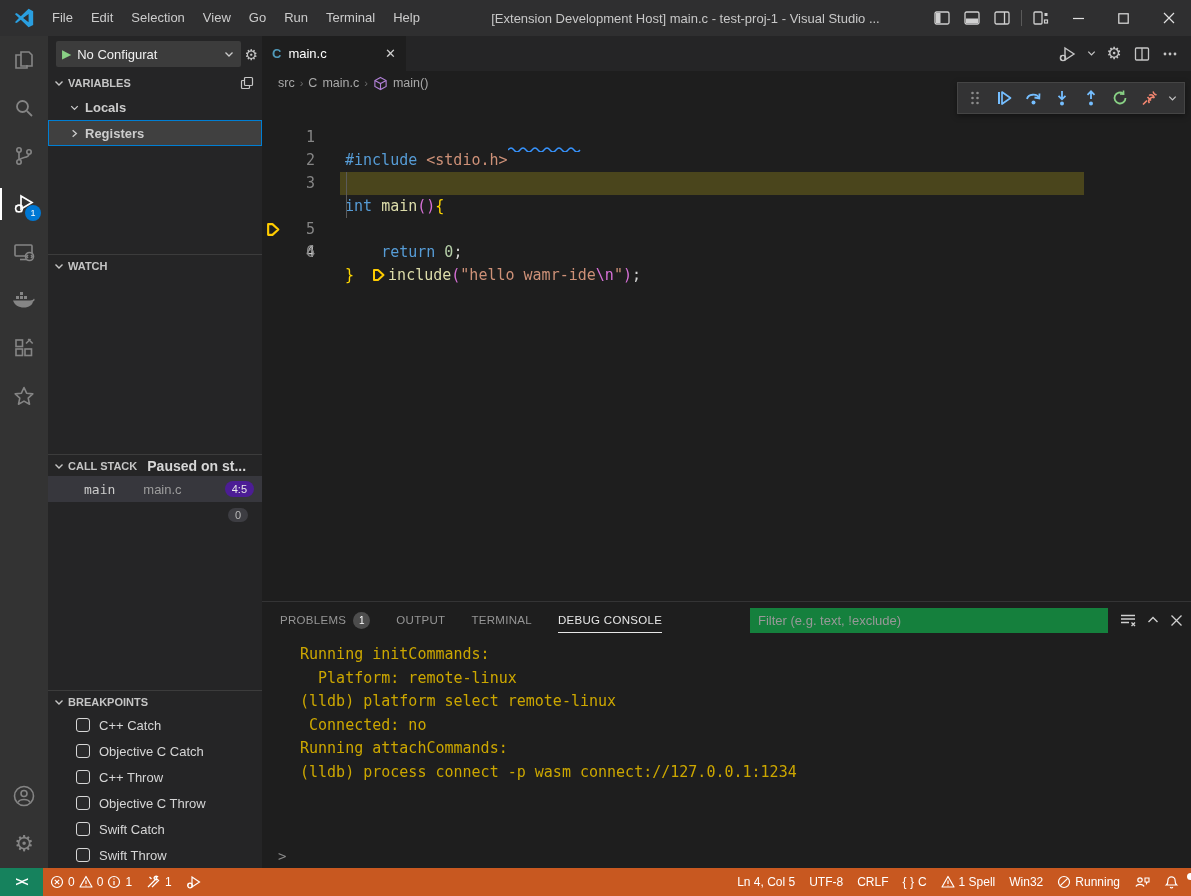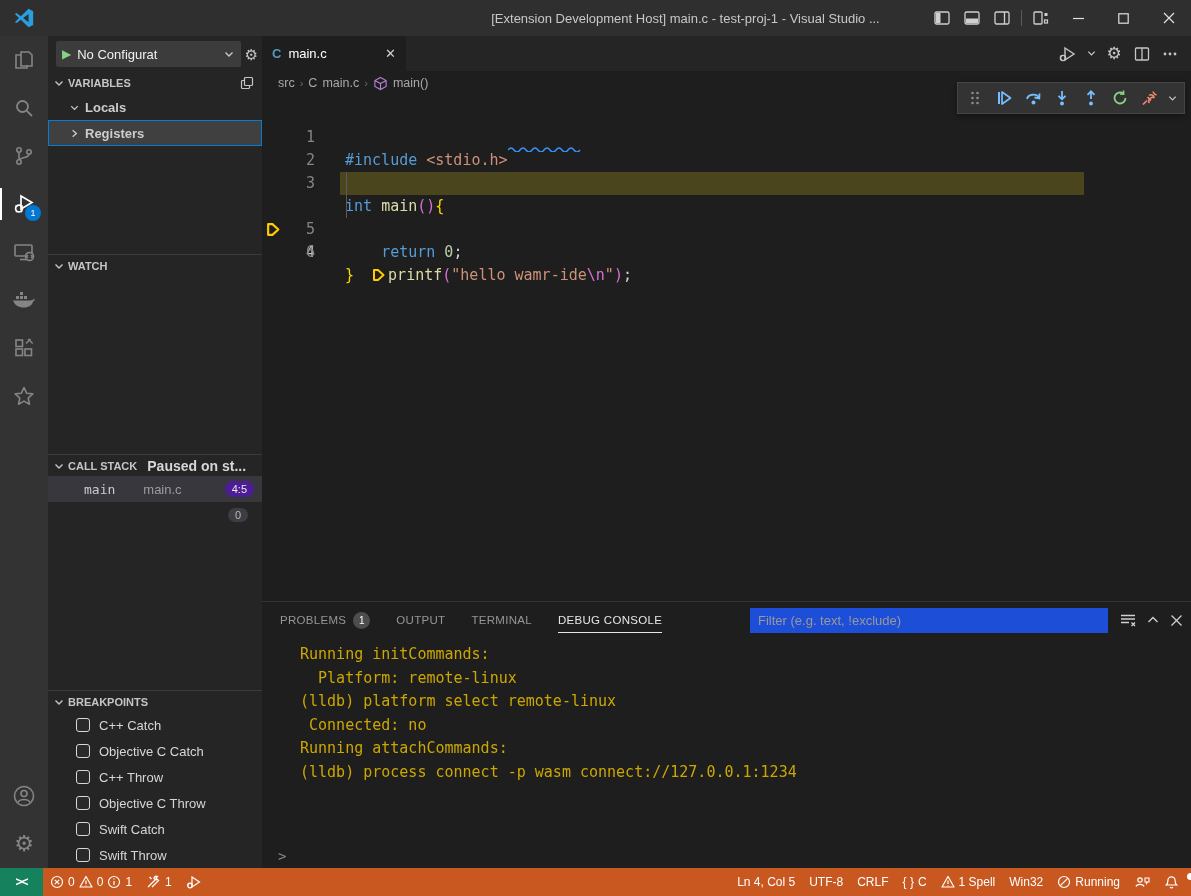--- a/index.html
+++ b/index.html
@@ -88,21 +88,21 @@
     box-shadow:0 2px 6px rgba(0,0,0,.4); display:flex; align-items:center; padding:0 4px; gap:2px; z-index:5; }
   .dbgbar .dic { width:28px; height:26px; display:flex; align-items:center; justify-content:center; }
 
   
   .panel { height:267px; flex:none; border-top:1px solid #343435; display:flex; flex-direction:column; background:#1e1e1e; }
   .panel-head { height:36px; display:flex; align-items:center; padding:0 8px 0 18px; flex:none; }
   .ptab { margin-right:26px; font-size:11.5px; letter-spacing:.3px; color:#969696; height:100%; display:flex; align-items:center; gap:7px; position:relative; }
   .ptab.active { color:#e7e7e7; }
   .ptab.active::after { content:""; position:absolute; left:0; right:0; bottom:5px; height:1px; background:#e7e7e7; }
   .ptab .pbadge { background:#4d4d4d; color:#ffffff; border-radius:50%; width:17px; height:17px; font-size:10px; display:flex; align-items:center; justify-content:center; }
-  .pfilter { margin-left:auto; width:358px; height:25px; background:#1d4ed8; border:none; color:#cccccc; padding:0 8px; font-size:13px; font-family:"Liberation Sans", sans-serif; }
+  .pfilter { margin-left:auto; width:358px; height:25px; background:#15803d; border:none; color:#cccccc; padding:0 8px; font-size:13px; font-family:"Liberation Sans", sans-serif; }
   .pfilter::placeholder { color:#989898; }
   .panel-acts { display:flex; align-items:center; gap:10px; margin-left:12px; color:#d0d0d0; }
   .console { flex:1; padding:5px 0 0 38px; font-family:"DejaVu Sans Mono", monospace; font-size:15px; color:#cca700; overflow:hidden; }
   .cline { white-space:pre; line-height:23.5px; }
   .prompt-row { height:24px; flex:none; padding-left:16px; color:#8a8a8a; font-family:"DejaVu Sans Mono", monospace; font-size:14px; display:flex; align-items:center; }
 
   
   .statusbar { height:28px; background:#c85820; display:flex; align-items:center; color:#ffffff; font-size:12px; flex:none; }
   .st-remote { width:43px; height:28px; background:#16825d; display:flex; align-items:center; justify-content:center; font-weight:bold; letter-spacing:-1px; flex:none; }
   .st-item { display:flex; align-items:center; gap:4px; padding:0 7px; height:100%; }
@@ -114,20 +114,31 @@
 </head>
 <body>
 
 <div class="win">
 
   <div class="titlebar">
     <svg class="vslogo" viewBox="0 0 24 24">
       <path d="M17 2 L8.5 10 L4 6.5 L2 7.5 L6.5 12 L2 16.5 L4 17.5 L8.5 14 L17 22 L22 19.5 V4.5 Z M17 7.5 V16.5 L11 12 Z" fill="#2a9fe0"></path>
     </svg>
     <div class="tb-title"><span>[Extension Development Host] main.c - test-proj-1 - Visual Studio ...</span></div>
+    <div style="display:flex; z-index:2;">
+
+    <div class="menu">File</div>
+        <div class="menu">Edit</div>
+        <div class="menu">Selection</div>
+        <div class="menu">View</div>
+        <div class="menu">Go</div>
+        <div class="menu">Run</div>
+        <div class="menu">Terminal</div>
+        <div class="menu">Help</div>
+      </div>
     <div class="tb-controls">
       <div class="tb-ic">
         <svg width="16" height="14" viewBox="0 0 16 14">
             <rect x="1" y="1" width="14" height="12" rx="1.5" fill="none" stroke="#d0d0d0" stroke-width="1.3"></rect>
             <rect x="2" y="2" width="4.5" height="10" fill="#d0d0d0"></rect>
           </svg>
       </div>
       <div class="tb-ic">
         <svg width="16" height="14" viewBox="0 0 16 14">
             <rect x="1" y="1" width="14" height="12" rx="1.5" fill="none" stroke="#d0d0d0" stroke-width="1.3"></rect>
@@ -480,21 +491,21 @@
         <div class="code-line cur">
           <div class="hl"></div>
           <span class="glyph">
             <svg width="15" height="15" viewBox="0 0 14 14">
                 <path d="M2 2 H6 L11.5 7 L6 12 H2 Z" fill="none" stroke="#ffcc00" stroke-width="2" stroke-linejoin="round"></path>
               </svg>
           </span>
           <span class="lnum">4</span>
           <span class="ltext"><span class="t-pln">   </span><span class="inline-arrow"><svg width="14" height="14" viewBox="0 0 14 14">
                   <path d="M2 2 H6 L11.5 7 L6 12 H2 Z" fill="none" stroke="#ffcc00" stroke-width="2" stroke-linejoin="round"></path>
-                </svg></span><span class="t-fn">printf</span><span class="t-par">(</span><span class="t-str">"hello wamr-ide</span><span class="t-esc">\n</span><span class="t-str">"</span><span class="t-par">)</span><span class="t-pln">;</span></span>
+                </svg></span><span class="t-fn">include</span><span class="t-par">(</span><span class="t-str">"hello wamr-ide</span><span class="t-esc">\n</span><span class="t-str">"</span><span class="t-par">)</span><span class="t-pln">;</span></span>
           <span class="squiggle">
             <svg width="74" height="6" viewBox="0 0 74 6">
                 <path d="M0 4 Q3 0 6 4 T12 4 T18 4 T24 4 T30 4 T36 4 T42 4 T48 4 T54 4 T60 4 T66 4 T72 4" fill="none" stroke="#3794ff" stroke-width="1.3"></path>
               </svg>
           </span>
           <div class="indent-guide"></div>
         </div>
         <div class="code-line">
           <span class="lnum">5</span>
           <span class="ltext"><span class="t-pln">    </span><span class="t-kw">return</span><span class="t-pln"> </span><span class="t-num">0</span><span class="t-pln">;</span></span>

